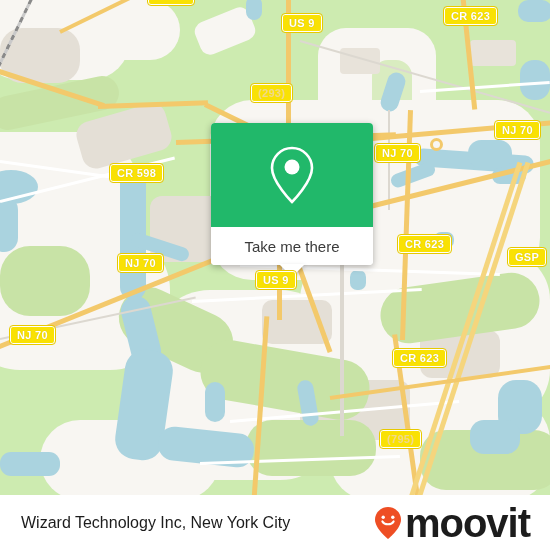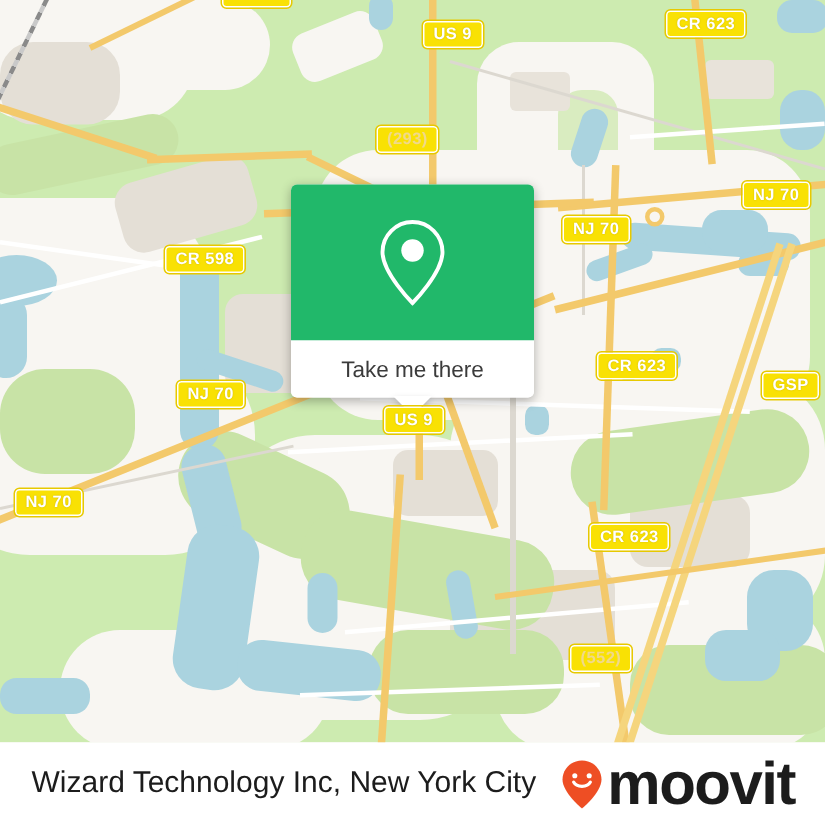--- a/index.html
+++ b/index.html
@@ -71,21 +71,21 @@
     position: absolute;
     width: 13px; height: 13px;
     border: 3px solid #f3c96b;
     border-radius: 50%;
     background: #f8f6f2;
   }
 
   
   .card {
     position: absolute;
-    left: 194px; top: 123px;
+    left: 211px; top: 123px;
     width: 162px; height: 142px;
     border-radius: 4px;
     background: #ffffff;
     box-shadow: 0 2px 7px rgba(0,0,0,.30);
     overflow: visible;
     z-index: 40;
   }
   .card-top {
     width: 100%; height: 104px;
     background: #21b86a;
@@ -129,21 +129,21 @@
   .footer {
     position: absolute;
     left: 0; top: 495px;
     width: 550px; height: 55px;
     background: #ffffff;
     display: flex; align-items: center;
     justify-content: space-between;
     padding: 0 20px 0 21px;
     z-index: 60;
   }
-  .footer-title { font-size: 20px; color: #1c1c1c; }
+  .footer-title { font-size: 16px; color: #1c1c1c; }
   .brand { display: flex; align-items: center; gap: 2px; }
   .brand-word {
     font-size: 40px; font-weight: bold;
     color: #1c1c1c; letter-spacing: -1px;
     line-height: 30px;
   }
 </style>
 </head>
 <body>
 
@@ -255,21 +255,21 @@
     <div class="shield faint" style="left:251px;top:84px;">(293)</div>
     <div class="shield" style="left:495px;top:121px;">NJ 70</div>
     <div class="shield" style="left:375px;top:144px;">NJ 70</div>
     <div class="shield" style="left:110px;top:164px;">CR 598</div>
     <div class="shield" style="left:398px;top:235px;">CR 623</div>
     <div class="shield" style="left:508px;top:248px;">GSP</div>
     <div class="shield" style="left:118px;top:254px;">NJ 70</div>
     <div class="shield" style="left:256px;top:271px;z-index:45;">US 9</div>
     <div class="shield" style="left:10px;top:326px;">NJ 70</div>
     <div class="shield" style="left:393px;top:349px;">CR 623</div>
-    <div class="shield faint" style="left:380px;top:430px;">(552)</div>
+    <div class="shield faint" style="left:380px;top:430px;">(795)</div>
 
     <div class="card">
       <div class="card-top">
         <svg width="48" height="62" viewBox="0 0 48 62">
           <path d="M24 4 C13 4 4 13 4 24 C4 38 24 58 24 58 C24 58 44 38 44 24 C44 13 35 4 24 4 Z" fill="none" stroke="#ffffff" stroke-width="2.6"></path>
           <circle cx="24" cy="23" r="7.5" fill="#ffffff"></circle>
         </svg>
       </div>
       <div class="card-btn">Take me there</div>
       <div class="card-tail"></div>

